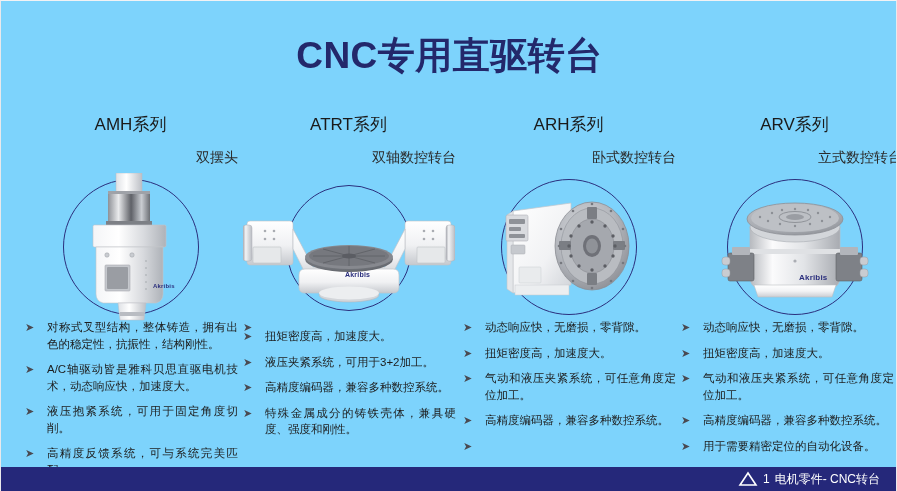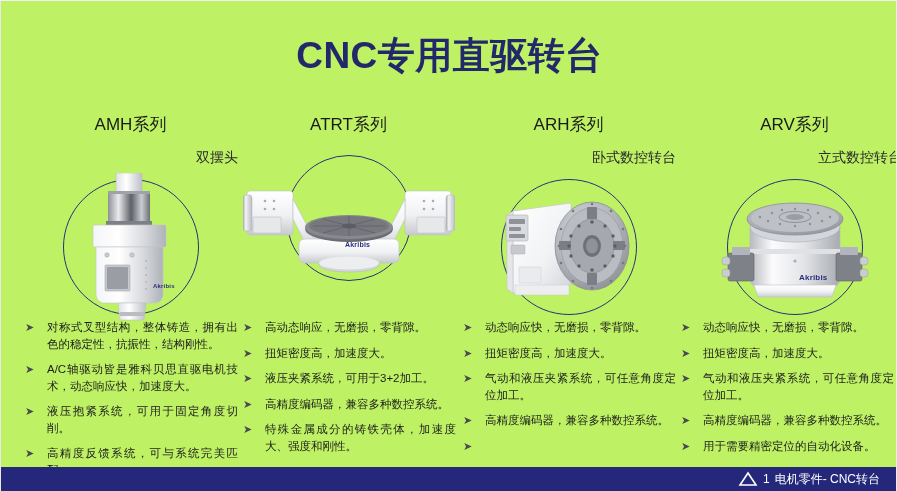--- a/index.html
+++ b/index.html
@@ -7,21 +7,21 @@
     padding: 0;
     background: #ffffff;
   }
   body {
     font-family: "Liberation Sans", "DejaVu Sans", sans-serif;
   }
   #slide {
     position: relative;
     width: 897px;
     height: 491px;
-    background: #bef264;
+    background: #7dd3fc;
     overflow: hidden;
     box-sizing: border-box;
     border-left: 1px solid #e9e9ec;
     border-right: 1px solid #e9e9ec;
     border-top: 1px solid #f2f2f4;
   }
 
   
   #slide-title {
     position: absolute;
@@ -243,20 +243,21 @@
       <span class="txt">液压抱紧系统，可用于固定角度切削。</span>
     </div>
     <div class="bullet">
       <span class="marker">➤</span>
       <span class="txt">高精度反馈系统，可与系统完美匹配。</span>
     </div>
   </div>
 
   <div class="column col-2">
     <div class="col-title">ATRT系列</div>
+    <div class="col-subtitle">双轴数控转台</div>
     <div class="figure">
       <div class="circle circle-wide"></div>
       <svg class="product" width="212" height="110" viewBox="0 0 212 110" style="top:24px;">
         <defs>
           <linearGradient id="g2a" x1="0" y1="0" x2="0" y2="1">
             <stop offset="0%" stop-color="#ffffff"></stop>
               <stop offset="55%" stop-color="#f0f1f3"></stop>
             <stop offset="100%" stop-color="#c6c9ce"></stop>
           </linearGradient>
           <linearGradient id="g2b" x1="0" y1="0" x2="1" y2="0">
@@ -313,37 +314,36 @@
         <ellipse cx="106" cy="92" rx="30" ry="7" fill="#d3d6da" stroke="#b4b7bd" stroke-width="0.6"></ellipse>
         <ellipse cx="106" cy="90" rx="30" ry="6.5" fill="#eceef0"></ellipse>
       </svg>
       <div class="brandmark" style="left:104px;top:92px;font-size:7px;">Akribis</div>
     </div>
   </div>
 
   <div class="bullets b-2">
     <div class="bullet">
       <span class="marker">➤</span>
-      <span class="txt">高动态响应，无磨损，零背隙。</span>
     </div>
     <div class="bullet">
       <span class="marker">➤</span>
       <span class="txt">扭矩密度高，加速度大。</span>
     </div>
     <div class="bullet">
       <span class="marker">➤</span>
       <span class="txt">液压夹紧系统，可用于3+2加工。</span>
     </div>
     <div class="bullet">
       <span class="marker">➤</span>
       <span class="txt">高精度编码器，兼容多种数控系统。</span>
     </div>
     <div class="bullet">
       <span class="marker">➤</span>
-      <span class="txt">特殊金属成分的铸铁壳体，加速度大、强度和刚性。</span>
+      <span class="txt">特殊金属成分的铸铁壳体，兼具硬度、强度和刚性。</span>
     </div>
   </div>
 
   <div class="column col-3">
     <div class="col-title">ARH系列</div>
     <div class="col-subtitle">卧式数控转台</div>
     <div class="figure">
       <div class="circle"></div>
       <svg class="product" width="140" height="120" viewBox="0 0 140 120" style="top:10px;">
         <defs>

